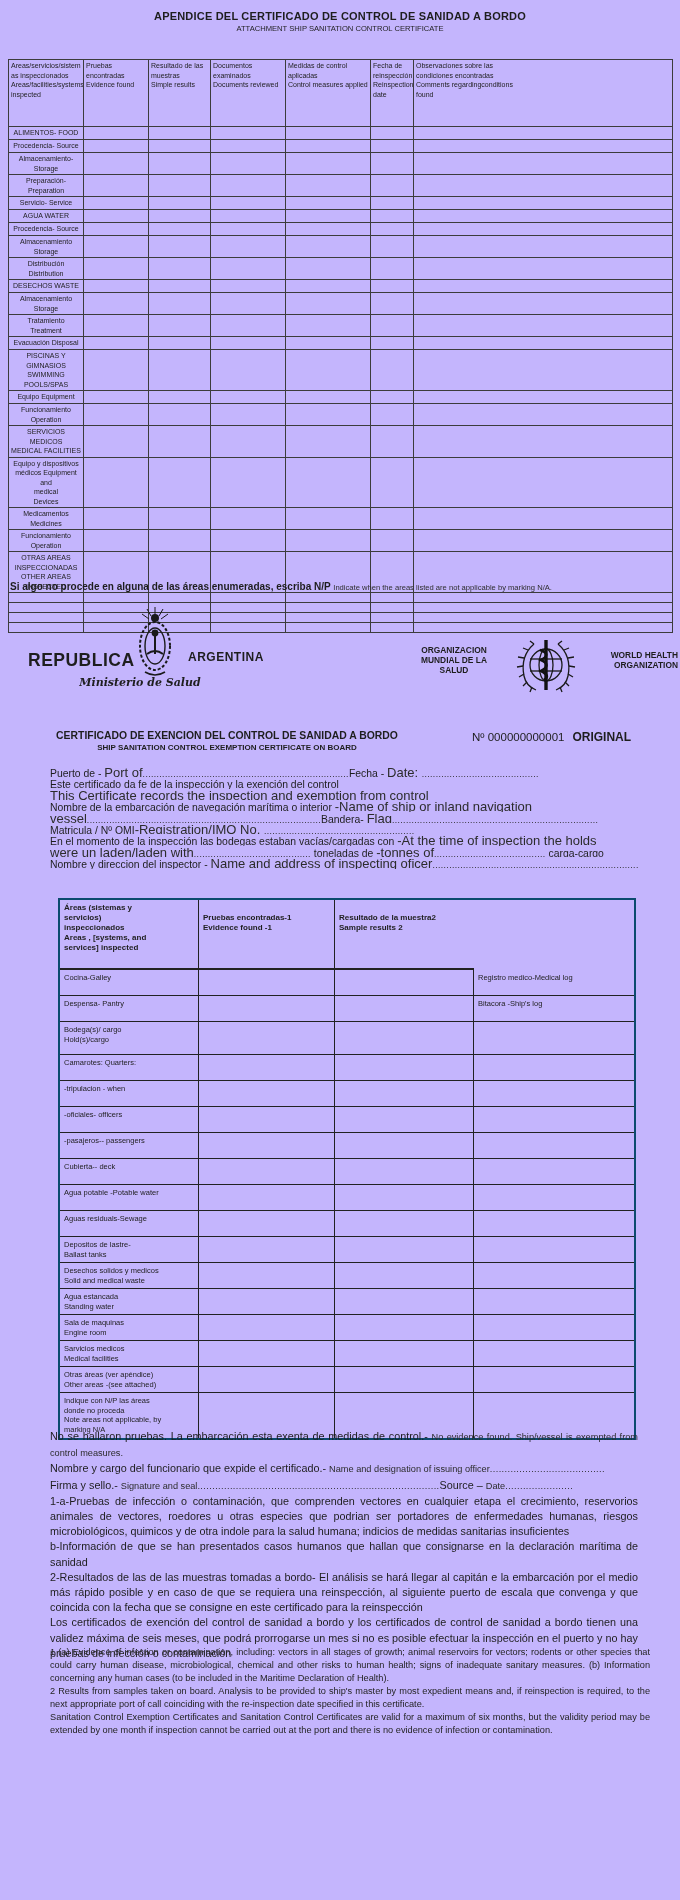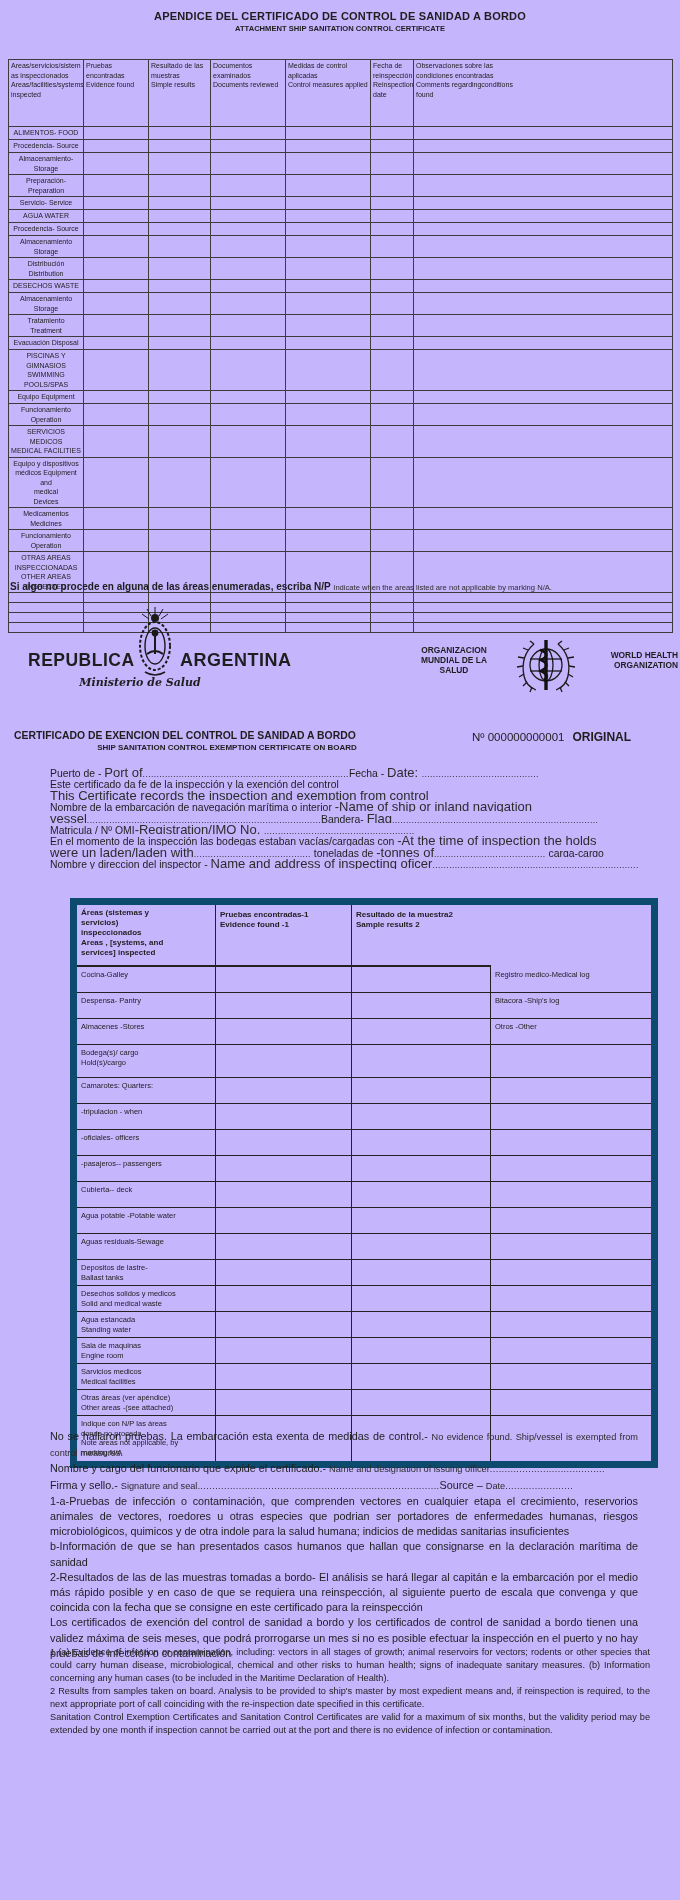--- a/index.html
+++ b/index.html
@@ -3,71 +3,71 @@
 <meta charset="utf-8">
 <style>
   html,body{margin:0;padding:0;background:#888;}
   .page{position:relative;width:680px;height:1900px;background:#c4b5fd;margin:0 auto;
         font-family:"Liberation Sans", sans-serif;color:#1e1e1e;overflow:hidden;}
 
   
   .doc-title{position:absolute;top:10px;left:0;width:680px;text-align:center;
              font-weight:bold;font-size:11px;letter-spacing:.2px;}
   .doc-subtitle{position:absolute;top:24px;left:0;width:680px;text-align:center;
-                font-weight:bold;font-size:7.6px;}
+                font-weight:normal;font-size:7.6px;}
 
   
   .t1{position:absolute;left:8px;top:59px;width:664px;border-top:1px solid #3c3c3c;border-left:1px solid #3c3c3c;font-size:7px;line-height:9.5px;}
   .t1 .row{display:grid;grid-template-columns:75px 65px 62px 75px 85px 43px 1fr;}
   .t1 .cell{border-right:1px solid #3c3c3c;border-bottom:1px solid #3c3c3c;
             padding:1px 2px;white-space:pre-line;overflow:hidden;}
   .t1 .head .cell{min-height:64px;font-size:7px;}
   .t1 .body .cell{min-height:10px;text-align:center;}
   .t1 .body .cell.c0{text-align:center;}
   .t1 .blank .cell{min-height:7px;}
 
   .na-note{position:absolute;left:10px;top:576px;width:660px;white-space:nowrap;}
   .na-note .es{font-weight:bold;font-size:10px;}
   .na-note .en{font-size:7.6px;color:#2d2d2d;}
 
   
   .republica{position:absolute;left:28px;top:650px;font-weight:bold;font-size:17.5px;letter-spacing:.5px;}
-  .argentina{position:absolute;left:180px;top:650px;font-weight:bold;font-size:18px;letter-spacing:.5px;}
+  .argentina{position:absolute;left:188px;top:650px;font-weight:bold;font-size:12px;letter-spacing:.5px;}
   .ministerio{position:absolute;left:60px;top:676px;width:160px;text-align:center;
               font-family:"DejaVu Serif", serif;font-style:italic;font-weight:bold;font-size:11px;}
   .coat{position:absolute;left:132px;top:606px;}
   .oms-label{position:absolute;left:408px;top:645px;width:92px;text-align:center;
              font-weight:bold;font-size:8.4px;line-height:10px;}
   .who-logo{position:absolute;left:514px;top:636px;}
   .who-label{position:absolute;left:588px;top:650px;width:90px;
              font-weight:bold;font-size:8.4px;line-height:10px;text-align:right;}
 
   
-  .cert-title{position:absolute;left:14px;top:730px;width:426px;text-align:left;
+  .cert-title{position:absolute;left:14px;top:730px;width:426px;text-align:center;
               font-weight:bold;font-size:10.4px;}
   .cert-subtitle{position:absolute;left:14px;top:743px;width:426px;text-align:center;
                  font-weight:bold;font-size:8px;}
   .cert-number{position:absolute;left:472px;top:730px;white-space:nowrap;font-size:11.5px;}
   .cert-number .orig{font-weight:bold;font-size:12px;margin-left:8px;}
 
   
   .form-lines{position:absolute;left:50px;top:766px;width:600px;}
   .fline{white-space:nowrap;overflow:hidden;height:11.4px;line-height:11.4px;}
   .seg-es{font-size:10.4px;}
   .seg-en{font-size:13px;color:#2c2c2c;}
   .seg-dots{font-size:8.6px;letter-spacing:.4px;color:#2c2c2c;}
 
   
-  .t2{position:absolute;left:70px;top:898px;width:574px;border:7px solid #0c4a6e;font-size:7.5px;line-height:9.5px;}
+  .t2{position:absolute;left:58px;top:898px;width:574px;border:2px solid #0c4a6e;font-size:7.5px;line-height:9.5px;}
   .t2 .row{display:grid;grid-template-columns:139px 136px 139px 1fr;}
   .t2 .cell{border-right:1px solid #222;border-bottom:1px solid #222;
             padding:3px 4px;white-space:pre-line;overflow:hidden;}
   .t2 .cell:last-child{border-right:none;}
   .t2 .head .cell{min-height:52px;font-weight:bold;font-size:8px;line-height:10px;border-bottom:2px solid #222;}
-  .t2 .head .cell.pad{padding-top:5px;}
+  .t2 .head .cell.pad{padding-top:13px;}
   .t2 .body .cell{min-height:19px;}
   .t2 .body.tall .cell{min-height:26px;}
   .t2 .body.xtall .cell{min-height:39px;}
   .t2 .body:last-child .cell{border-bottom:none;}
 
   
   .closing{position:absolute;left:50px;top:1428px;width:588px;}
   .cpara{margin:0;text-align:justify;line-height:13.2px;}
   .cpara .seg-es{font-size:10.8px;}
   .cpara .seg-en{font-size:9.2px;}
@@ -430,26 +430,20 @@
           <div class="cell"></div>
           <div class="cell"></div>
           <div class="cell">Registro medico-Medical log</div>
         </div>
         <div class="row body">
           <div class="cell">Despensa- Pantry</div>
           <div class="cell"></div>
           <div class="cell"></div>
           <div class="cell">Bitacora -Ship's log</div>
         </div>
-        <div class="row body">
-          <div class="cell">Almacenes -Stores</div>
-          <div class="cell"></div>
-          <div class="cell"></div>
-          <div class="cell">Otros -Other</div>
-        </div>
         <div class="row body tall">
           <div class="cell">Bodega(s)/ cargo
 Hold(s)/cargo</div>
           <div class="cell"></div>
           <div class="cell"></div>
           <div class="cell"></div>
         </div>
         <div class="row body">
           <div class="cell">Camarotes:  Quarters:</div>
           <div class="cell"></div>

